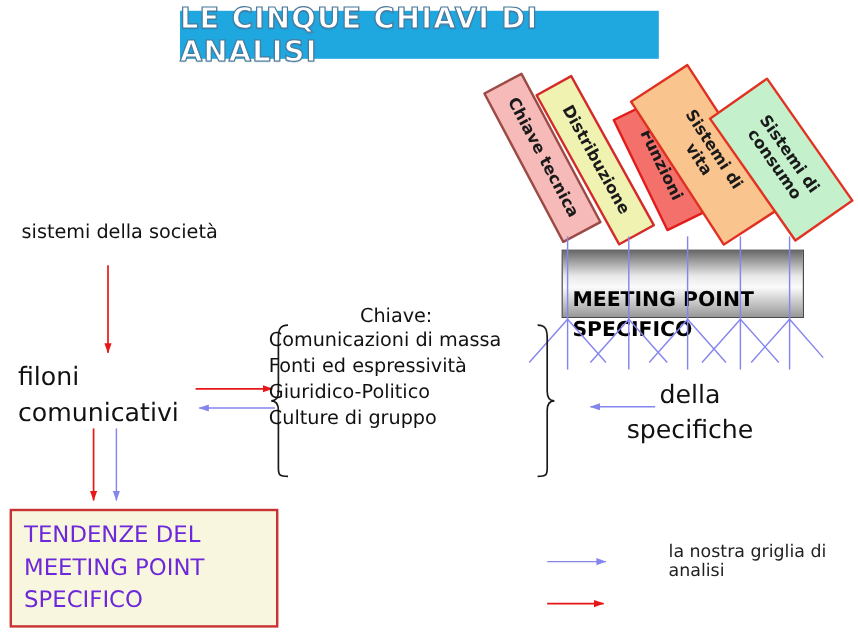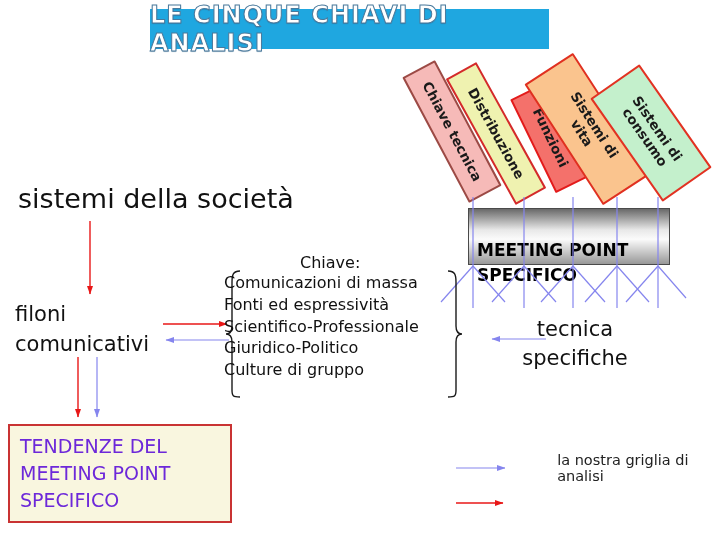--- a/index.html
+++ b/index.html
@@ -40,21 +40,21 @@
     padding:4px 0 0 8px; box-sizing:border-box;
   }
 
   .overlay { position:absolute; left:0; top:0; pointer-events:none; }
   .blue-ln { stroke:var(--blue-line,#8585ee); stroke-width:1.2; fill:none; }
   .red-ln  { stroke:var(--red-arrow,#e81717); stroke-width:1.4; fill:none; }
   .brace   { stroke:#1a1a1a; stroke-width:1.4; fill:none; }
   .mh-blue { fill:var(--blue-line,#8585ee); }
   .mh-red  { fill:var(--red-arrow,#e81717); }
 
-  .t-sistemi { position:absolute; left:18px; top:183px; font-size:27px; }
+  .t-sistemi { position:absolute; left:18px; top:183px; font-size:16px; }
   .t-filoni  { position:absolute; left:15px; top:299px; font-size:21px; line-height:30px; }
   .t-fonti-label { position:absolute; left:300px; top:253px; font-size:16px; }
   .fonti-list { position:absolute; left:224px; top:272px; font-size:16px; line-height:21.8px; }
   .t-chiavi { position:absolute; left:500px; top:315px; width:150px; text-align:center;
               font-size:21px; line-height:29px; }
 
   .tendenze {
     position:absolute; left:8px; top:424px; width:224px; height:99px;
     background:var(--tendenze-bg,#f9f6df);
     border:2px solid var(--tendenze-border,#c93333);
@@ -141,26 +141,25 @@
   </svg>
 
   <div class="t-sistemi">sistemi della società</div>
   <div class="t-filoni preline">filoni
 comunicativi</div>
 
   <div class="t-fonti-label">Chiave:</div>
   <div class="fonti-list">
     <div>Comunicazioni di massa</div>
     <div>Fonti ed espressività</div>
-    <div>Scientifico-Professionale</div>
     <div>Giuridico-Politico</div>
     <div>Culture di gruppo</div>
   </div>
 
-  <div class="t-chiavi preline">tecnica
+  <div class="t-chiavi preline">della
 specifiche</div>
 
   <div class="tendenze preline">TENDENZE DEL
 MEETING POINT
 SPECIFICO</div>
 
   <div class="legend">
     <div class="legend-row">
       <svg width="58" height="12">
         <line class="blue-ln" x1="1" y1="6" x2="50" y2="6" marker-end="url(#mblue)"></line>

